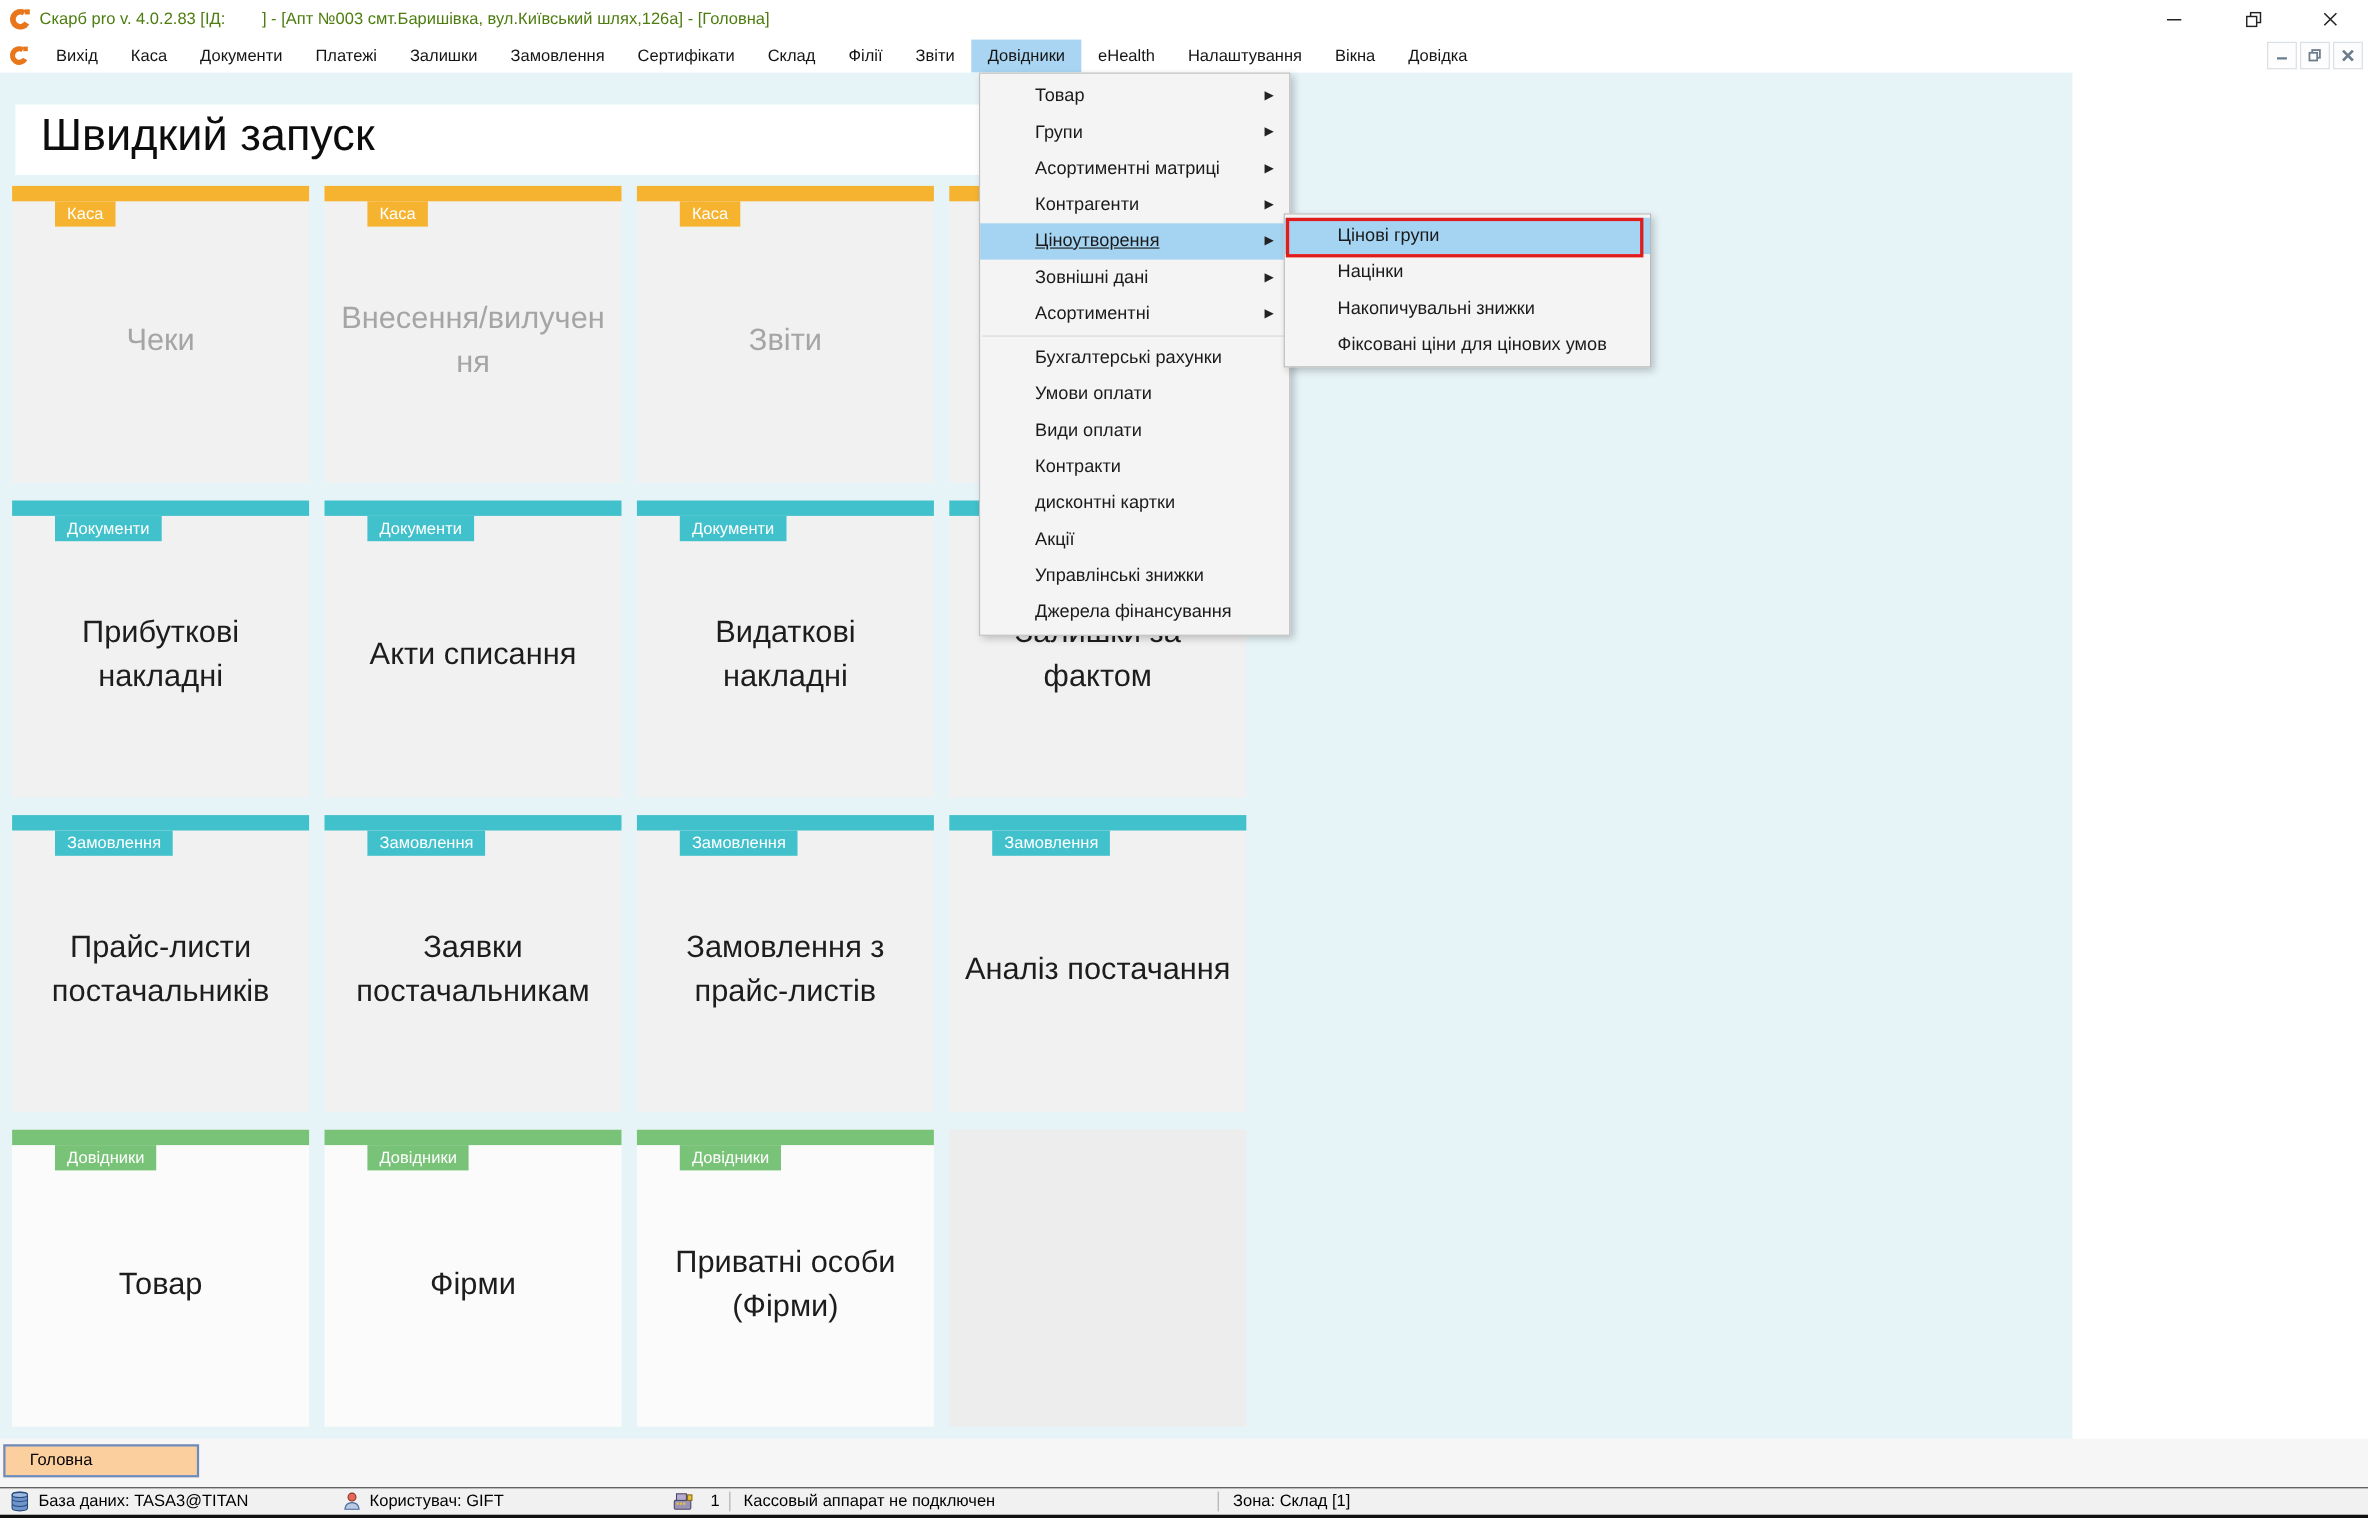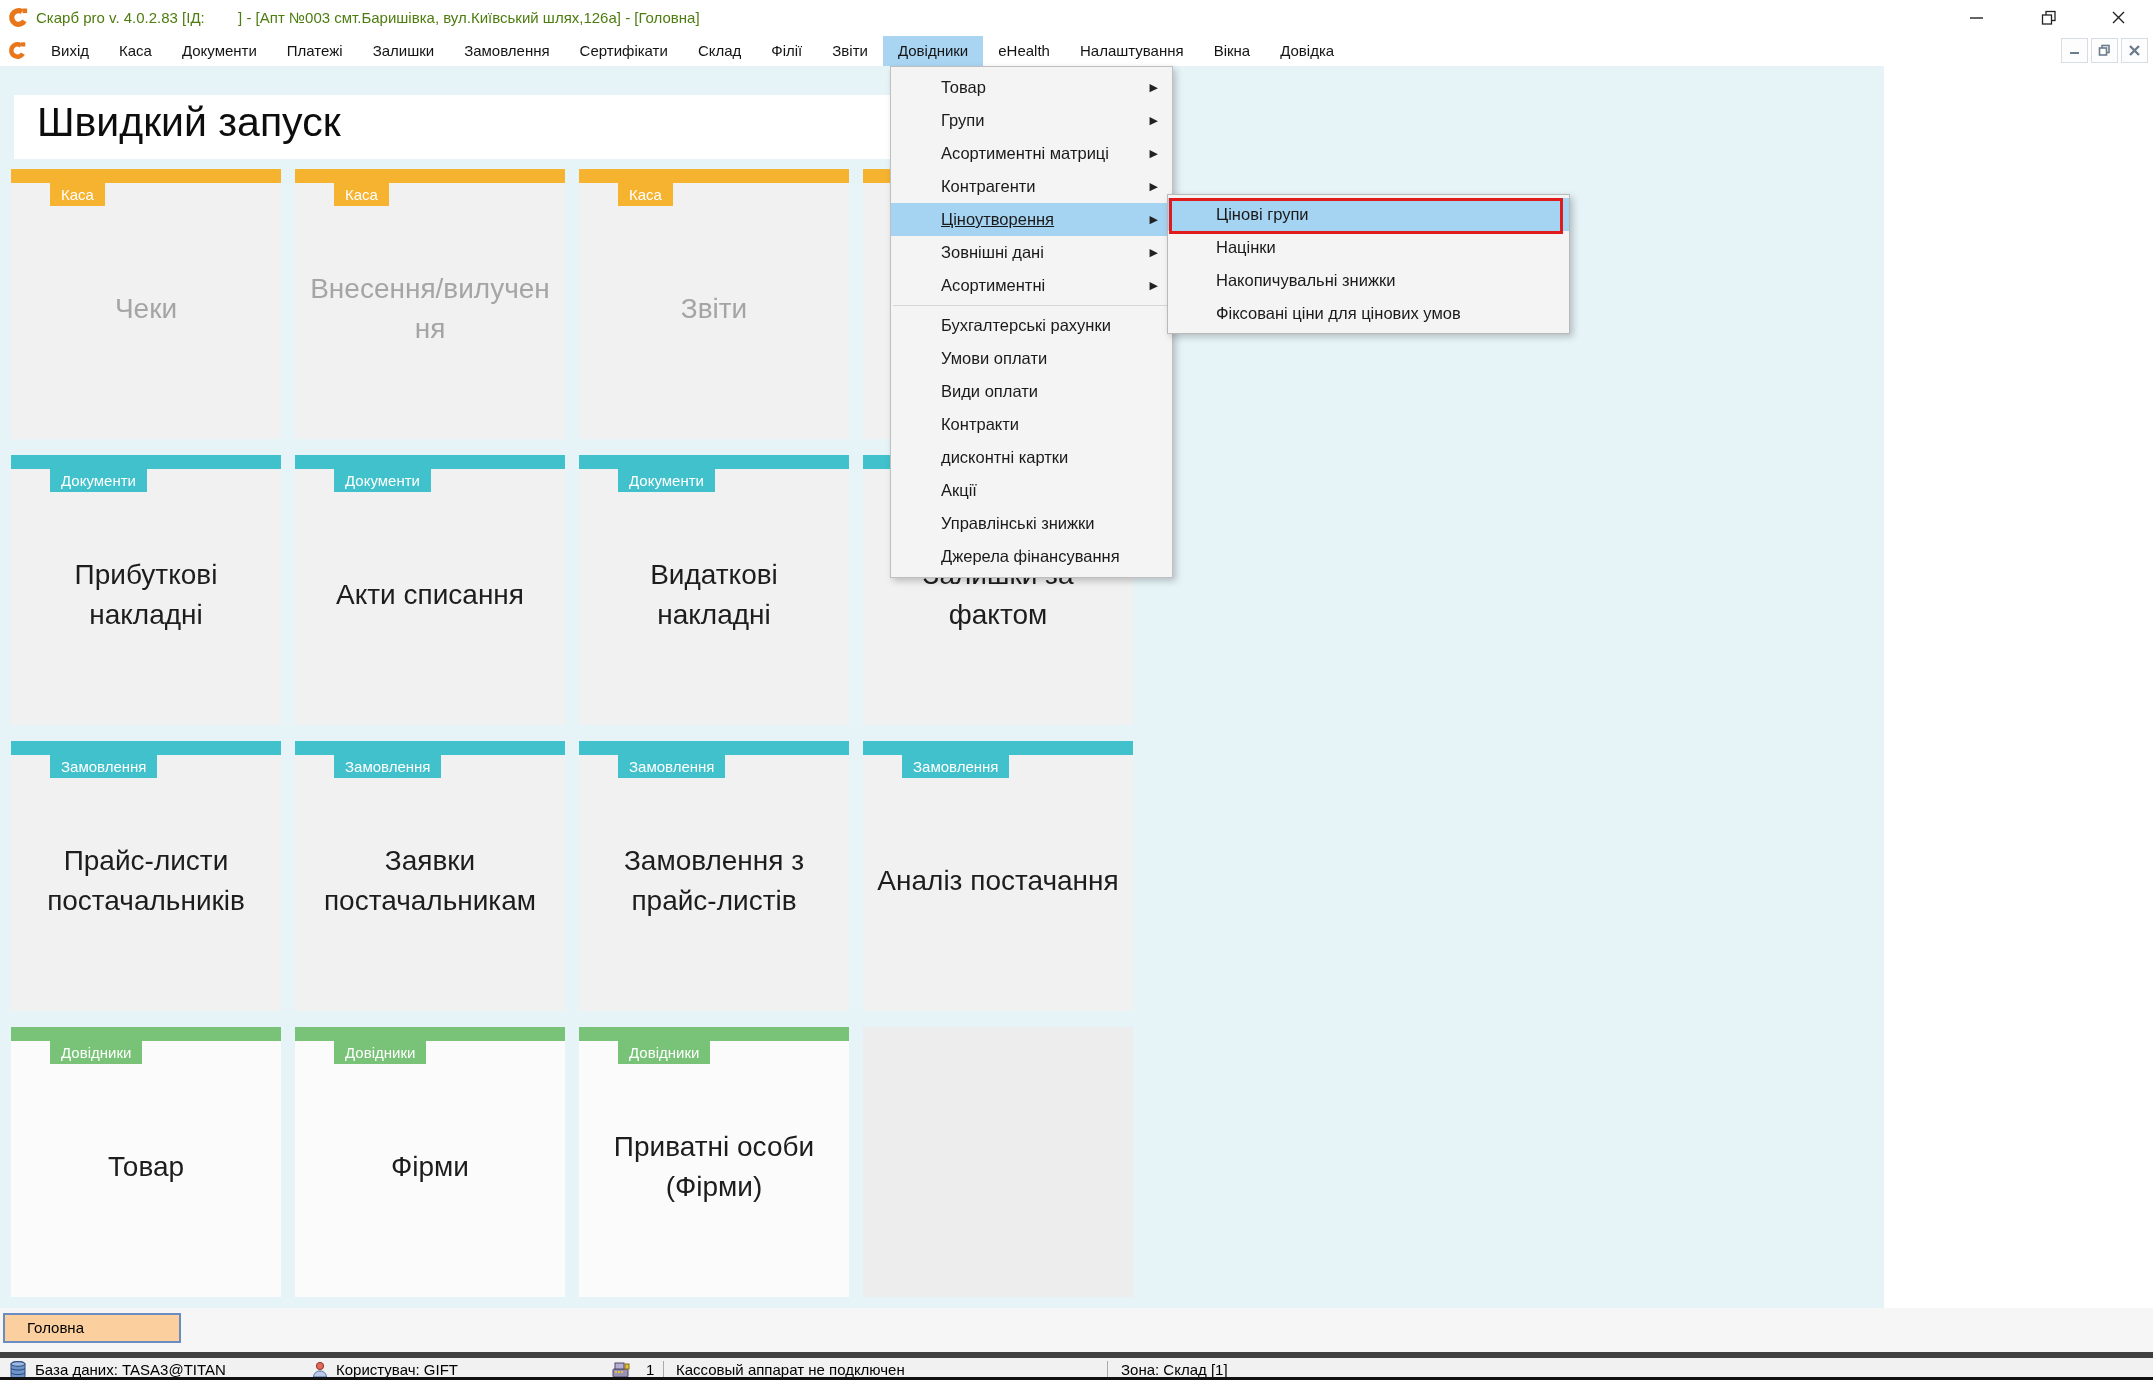--- a/index.html
+++ b/index.html
@@ -41,38 +41,38 @@
         display:flex;align-items:center;justify-content:center;text-align:center;
         font-size:28px;line-height:1.42;color:#1d1d1d;white-space:pre-line;}
   .tile.muted .tile-title{color:#a5a5a5;}
 
   
   .bottom-strip{position:absolute;left:0;top:1308px;width:2153px;height:44px;background:#f6f6f6;}
   .page-tab{position:absolute;left:3px;top:1313px;width:178px;height:30px;background:#fbcf9e;
             border:2px solid #6b8cc0;box-sizing:border-box;font-size:15px;line-height:26px;
             padding-left:22px;color:#000;}
   .statusbar{position:absolute;left:0;top:1352px;width:2153px;height:25px;background:#f1f1f1;
-             border-top:6px solid #404040;box-sizing:border-box;}
+             border-top:1px solid #404040;box-sizing:border-box;}
   .sb-text{position:absolute;top:2px;font-size:15px;line-height:20px;color:#000;white-space:nowrap;}
   .sb-icon{position:absolute;top:2px;}
   .sb-sep{position:absolute;top:3px;width:1px;height:18px;background:#aaaaaa;}
   .black-edge{position:absolute;left:0;top:1377px;width:2153px;height:3px;background:#111;}
 
   
   .dropdown{position:absolute;left:890px;top:66px;width:283px;background:#f4f4f4;
             border:1px solid #bfbfbf;box-sizing:border-box;padding:4px 0;z-index:40;
             box-shadow:3px 3px 7px rgba(0,0,0,.22);}
   .dd-item{position:relative;height:33px;line-height:33px;padding-left:50px;
            font-size:16.5px;color:#1a1a1a;white-space:nowrap;}
   .dd-item.hl{background:#a5d3f2;text-decoration:underline;}
   .dd-item .arrow{position:absolute;right:14px;top:0;font-size:11px;color:#222;}
   .menu-sep{height:1px;background:#d6d6d6;margin:3px 2px;}
 
   
-  .submenu{position:absolute;left:1167px;top:194px;width:403px;background:#f4f4f4;
+  .submenu{position:absolute;left:1167px;top:194px;width:334px;background:#f4f4f4;
            border:1px solid #b9b9b9;box-sizing:border-box;padding:3px 0;z-index:41;
            box-shadow:3px 3px 7px rgba(0,0,0,.22);}
   .sm-item{height:33px;line-height:33px;padding-left:48px;font-size:16.5px;color:#1a1a1a;white-space:nowrap;}
   .sm-item.hl{background:#a5d3f2;}
   .red-outline{position:absolute;left:1px;top:3px;width:calc(100% - 13px);height:30px;
                border:3px solid #e01b1b;z-index:42;pointer-events:none;}
 </style>
 </head>
 <body>
 

